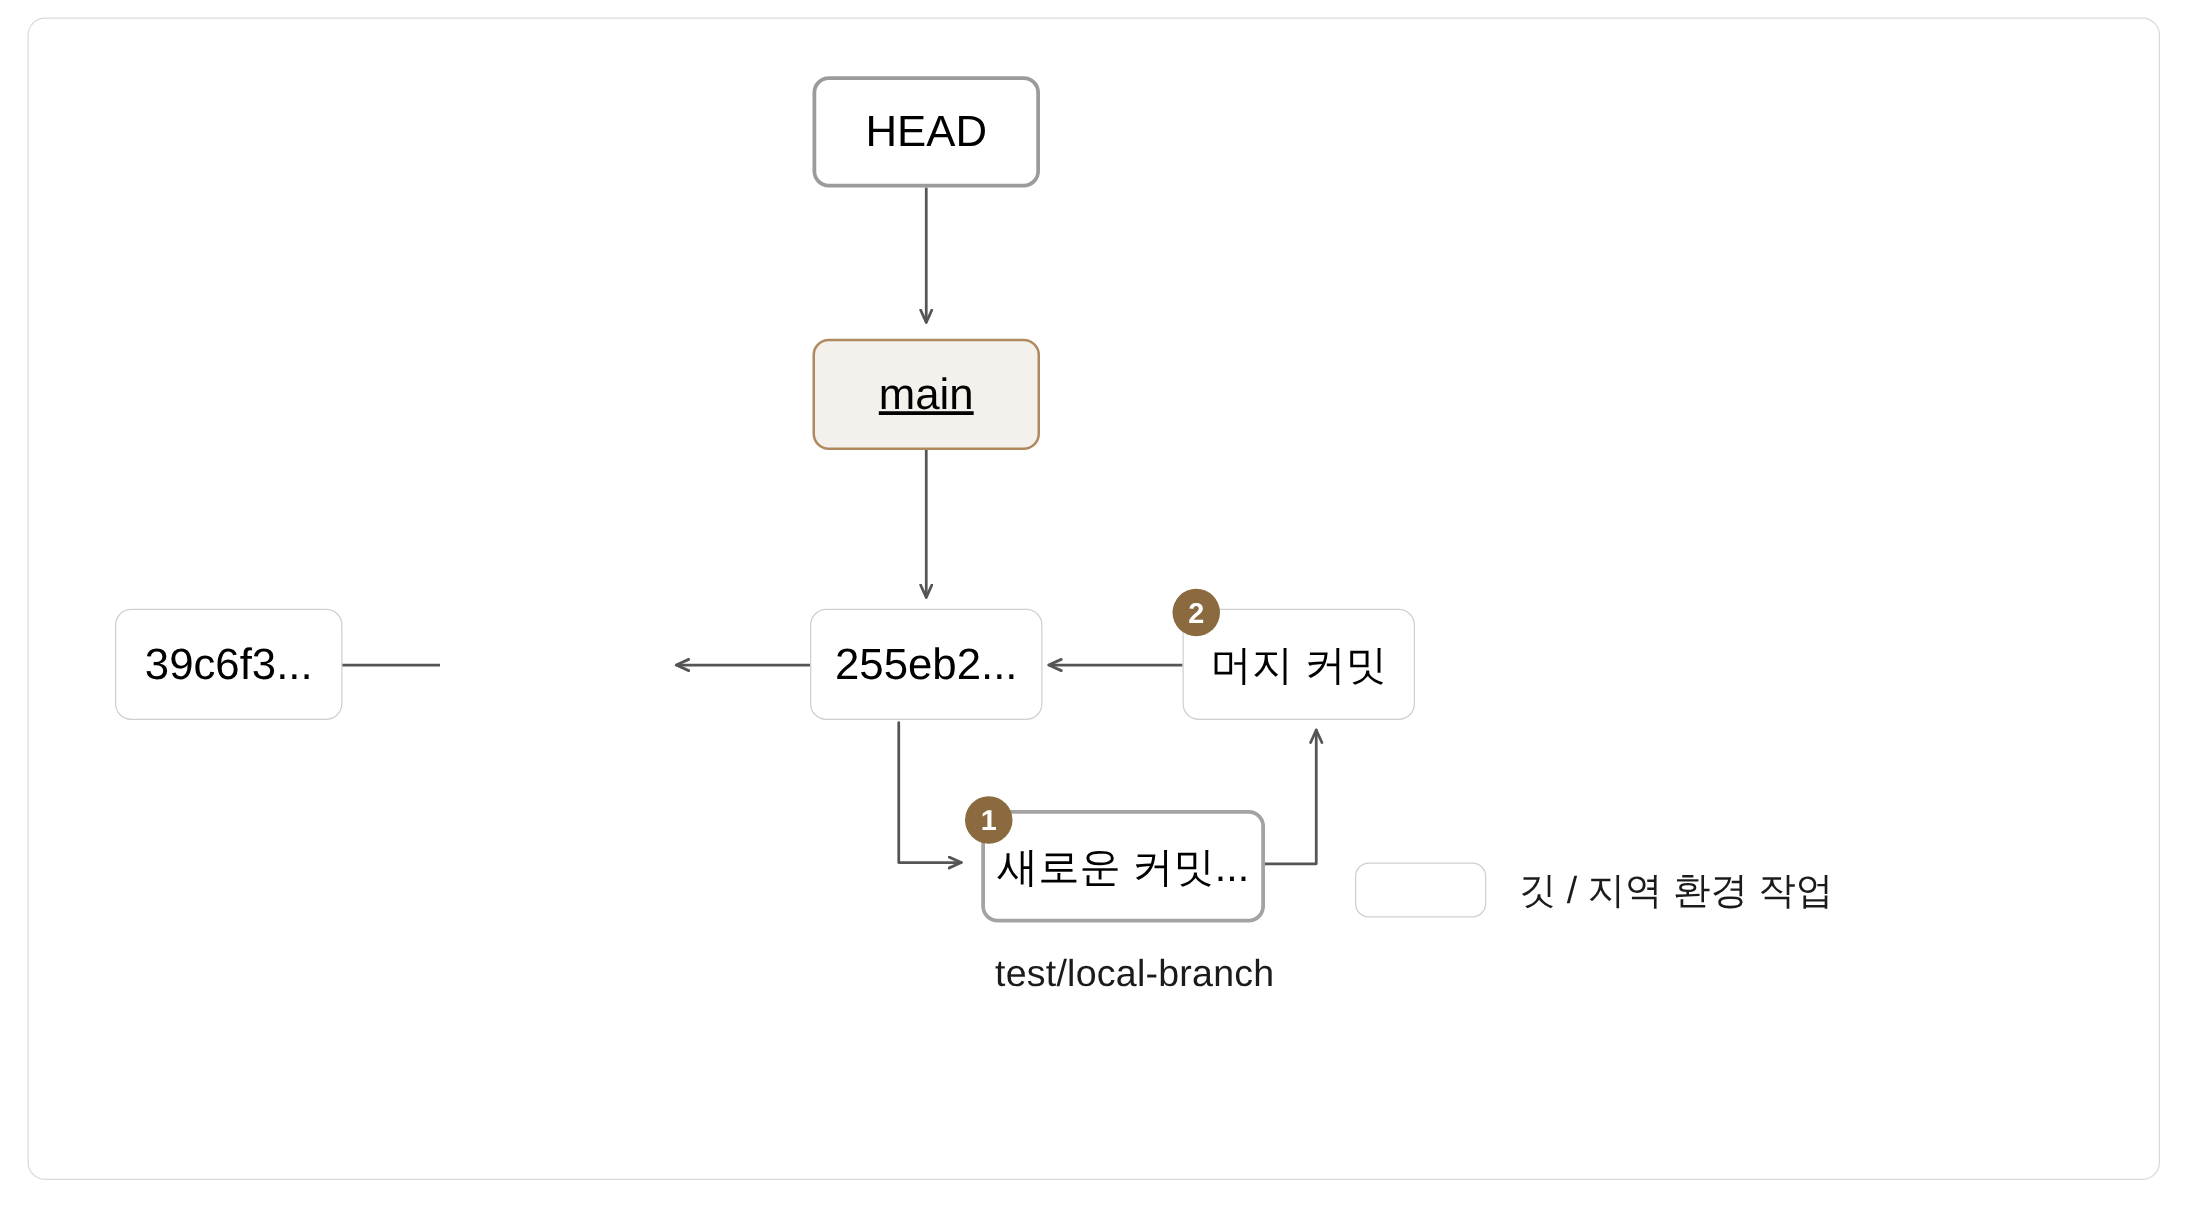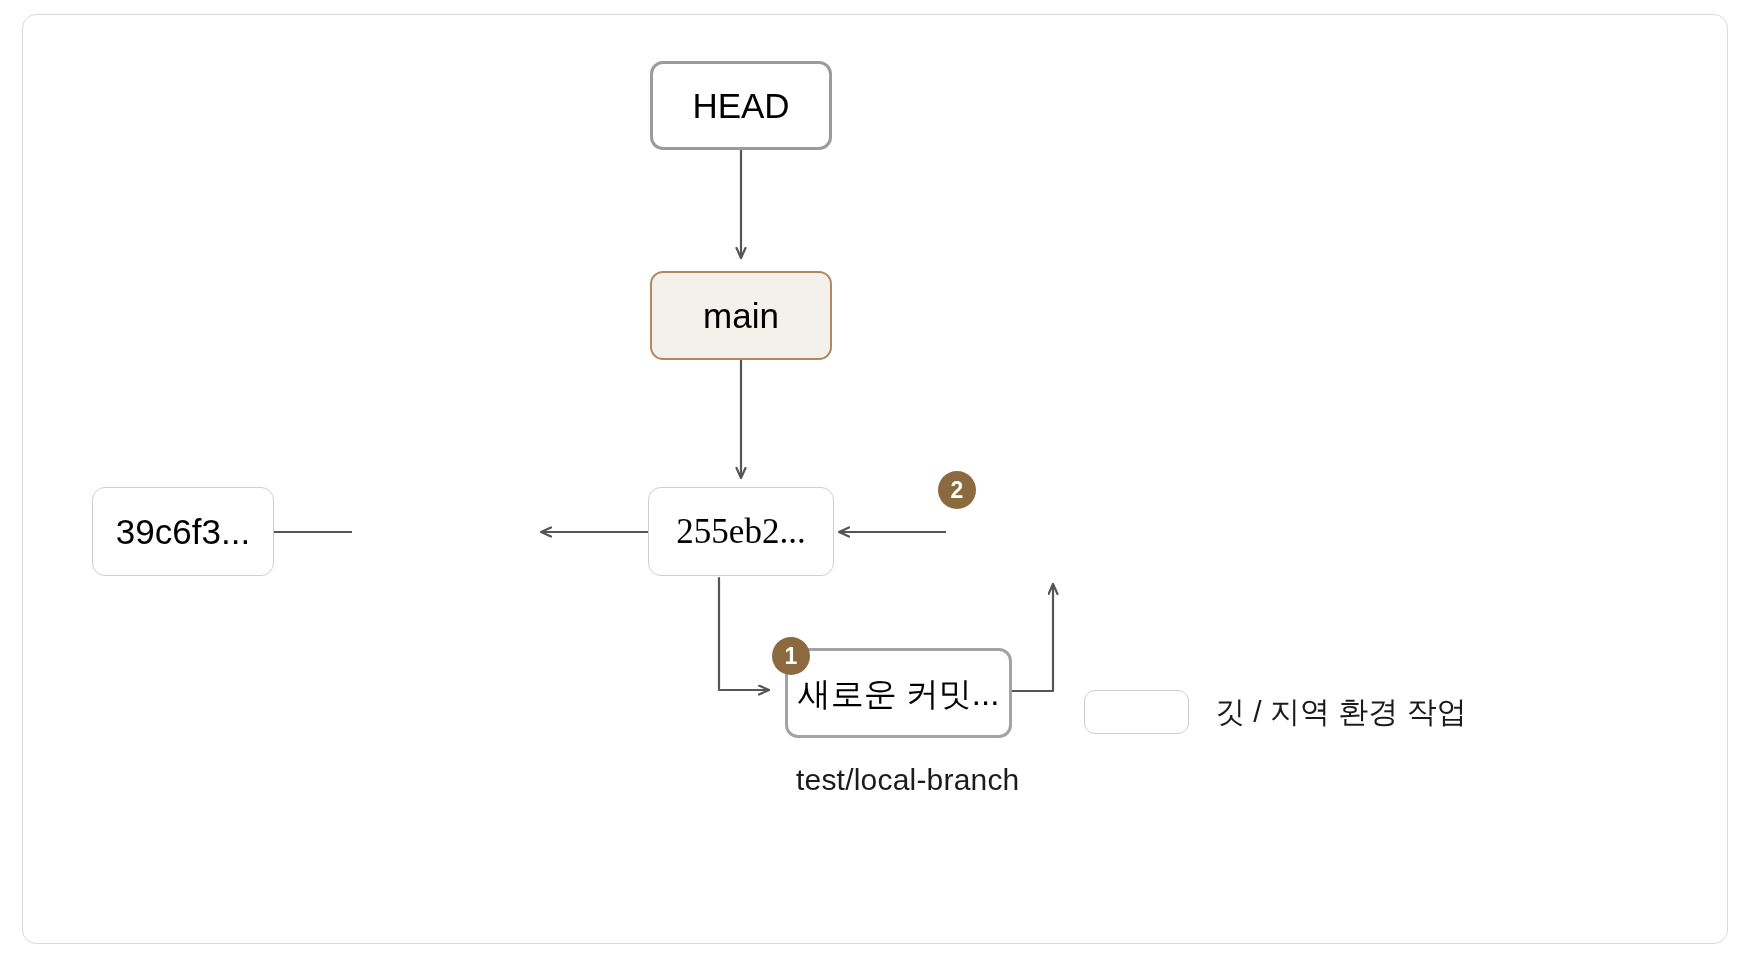--- a/index.html
+++ b/index.html
@@ -146,32 +146,35 @@
     <path d="M 719 578 L 719 690 L 769 690" fill="none" stroke="#555555" stroke-width="2.2" stroke-linecap="round" stroke-linejoin="round" marker-end="url(#arrow)"></path>
 
     <path d="M 1012 691 L 1053 691 L 1053 584" fill="none" stroke="#555555" stroke-width="2.2" stroke-linecap="round" stroke-linejoin="round" marker-end="url(#arrow)"></path>
   </svg>
 
   <div class="node head" style="left:650px; top:61px; width:182px; height:89px; ">
     <span class="node-label" style="font-size:35px;">HEAD</span>
   </div>
 
   <div class="node remote" style="left:650px; top:271px; width:182px; height:89px;">
-    <span class="node-label" style="font-size:35px;">main</span>
+    <span class="node-label" style="font-size:35px;text-decoration:underline;">main</span>
   </div>
 
   <div class="node local" style="left:57px; top:487px; width:182px; height:89px;margin-left:35px;">
     <span class="node-label" style="font-size:35px;">39c6f3...</span>
   </div>
 
 
   <div class="node local" style="left:648px; top:487px; width:186px; height:89px;">
-    <span class="node-label" style="font-size:35px;font-family:Liberation Serif, serif;">255eb2...</span>
+    <span class="node-label" style="font-size:35px;">255eb2...</span>
   </div>
 
+  <div class="node local" style="left:946px; top:487px; width:186px; height:89px;">
+    <span class="node-label" style="font-size:33px;">머지 커밋</span>
+  </div>
   <div class="badge" style="left:938px; top:471px;">
     <span>2</span>
   </div>
 
   <div class="node highlight" style="left:785px; top:648px; width:227px; height:90px;">
     <span class="node-label" style="font-size:33px;">새로운 커밋...</span>
   </div>
   <div class="badge" style="left:772px; top:637px;">
     <span>1</span>
   </div>

